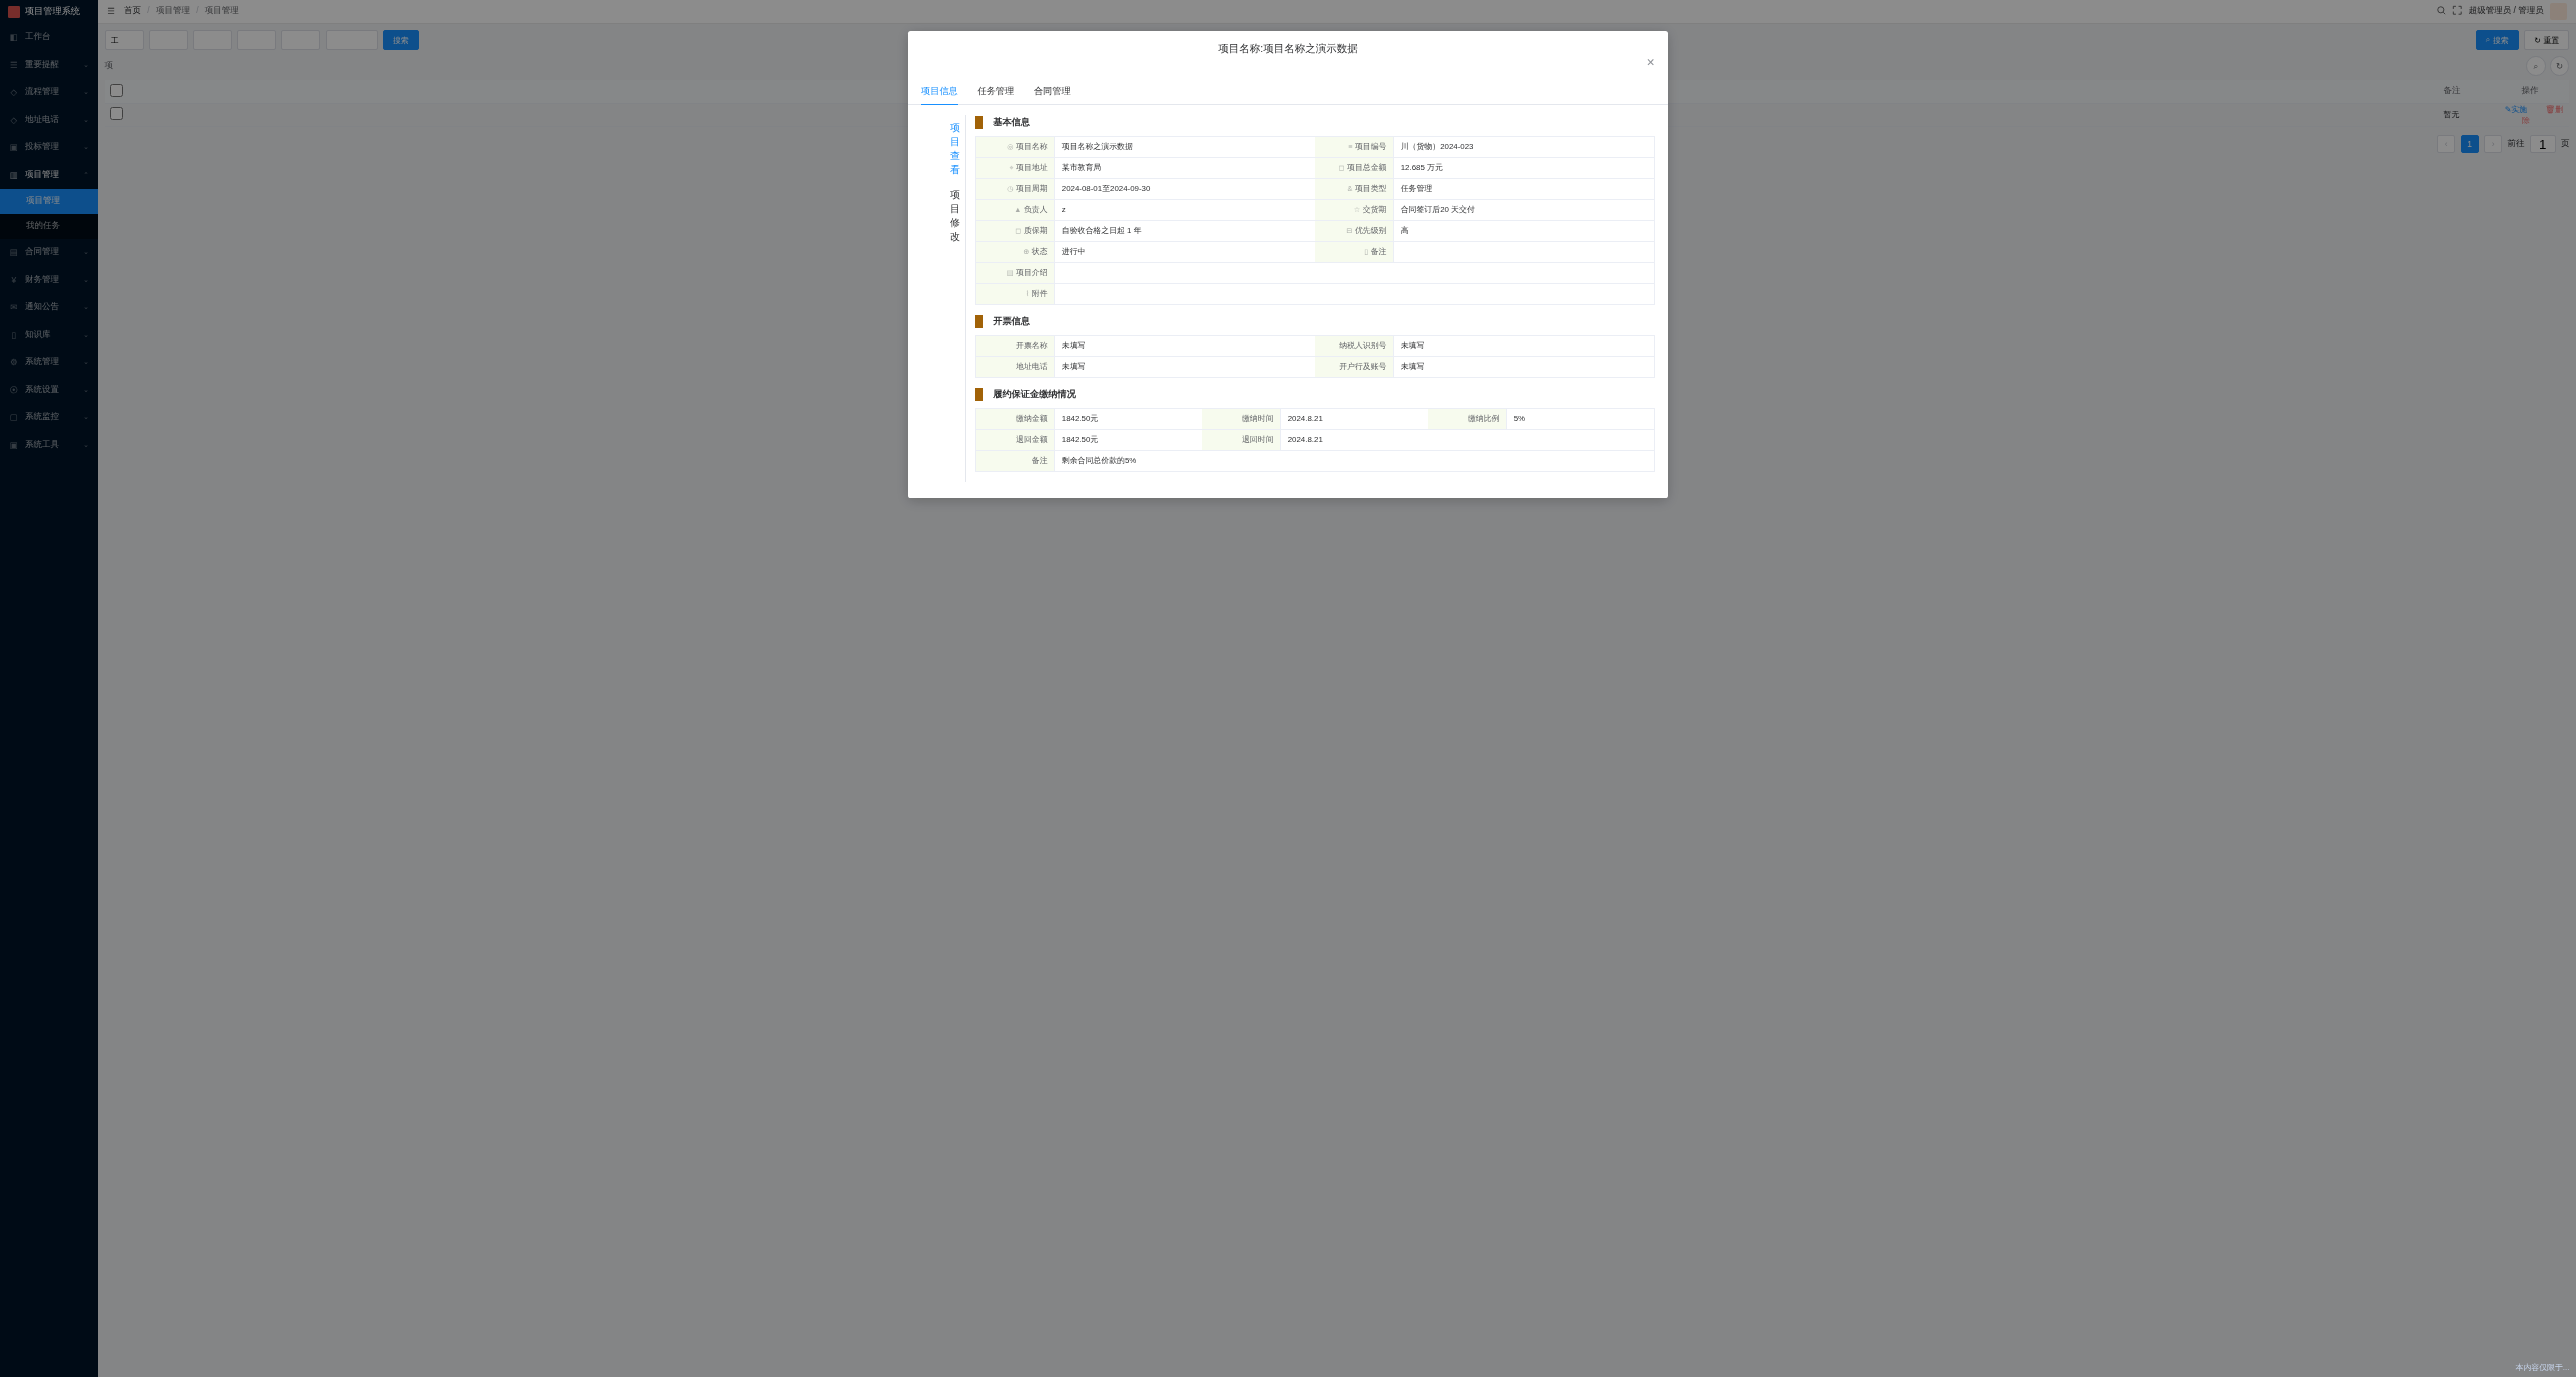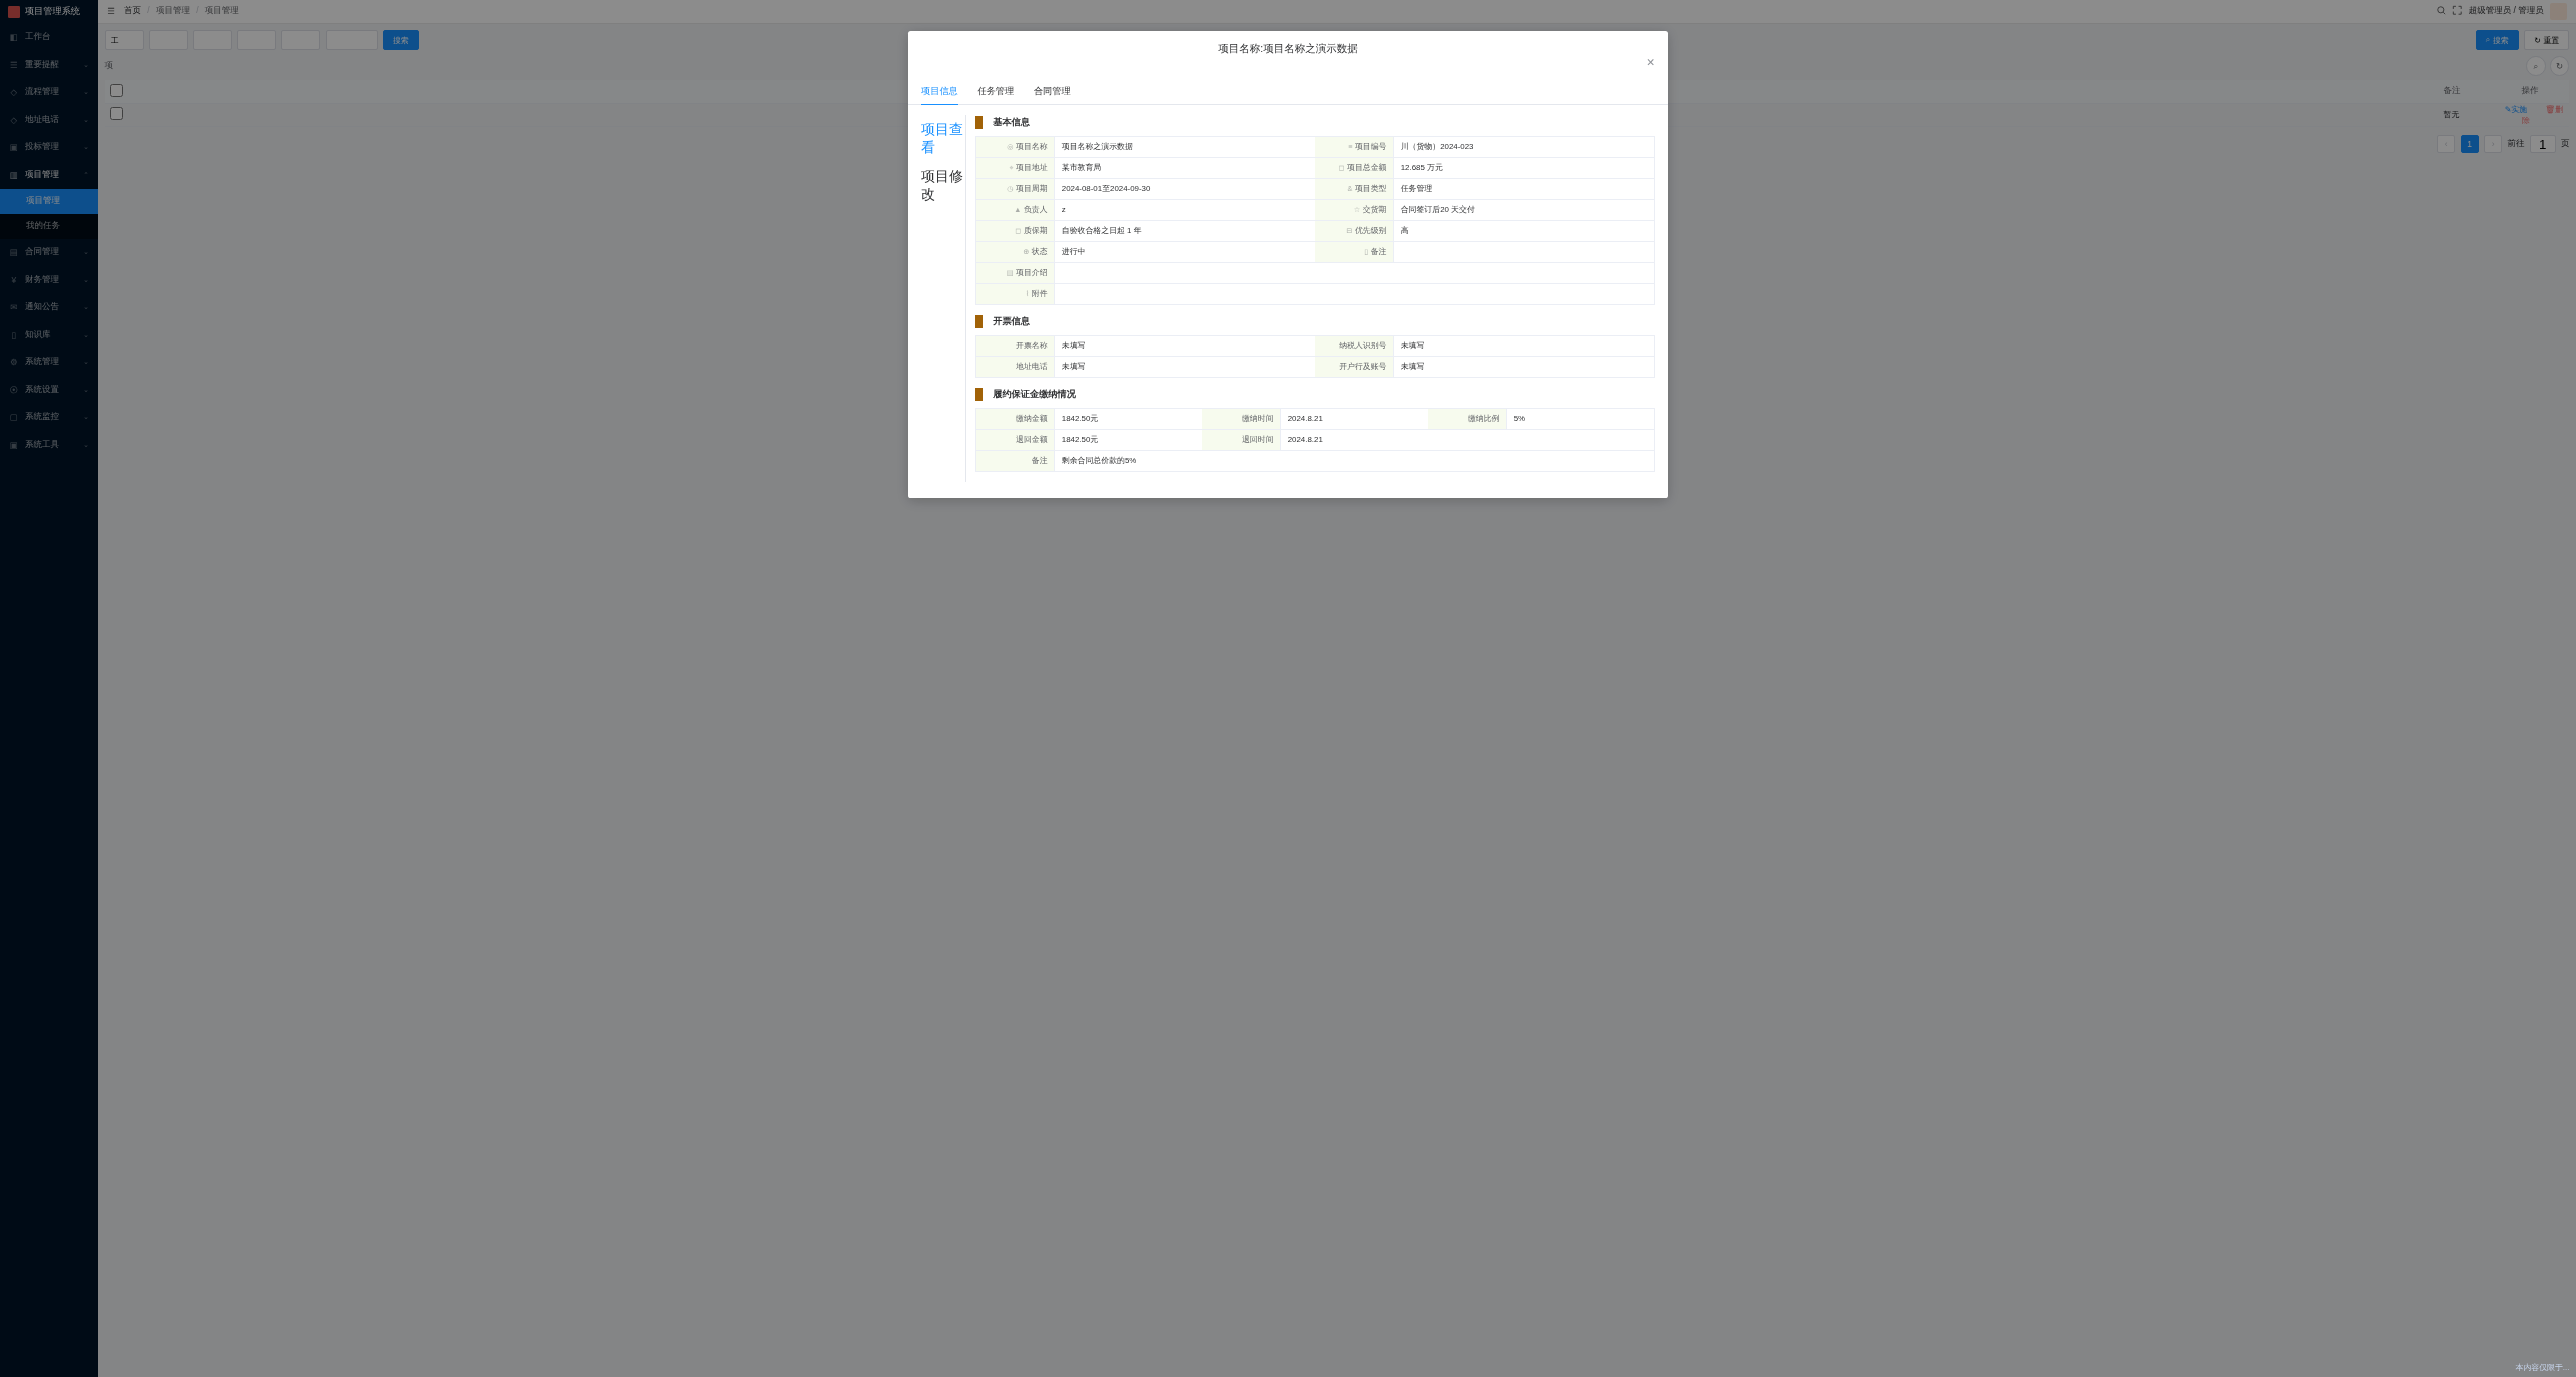--- a/index.html
+++ b/index.html
@@ -192,24 +192,25 @@
     }
     .modal-body { padding: 9.2px 13px 15.7px 13px; display: flex; }
     .side-tabs {
       width: 45px;
       border-right: 0.7px solid #e4e7ed;
       padding-top: 1.3px;
       margin-right: 9.2px;
       flex-shrink: 0;
     }
     .side-tab {
-      font-size: 14px;
+      font-size: 10px;
       padding: 5.2px 0;
       cursor: pointer;
       color: #303133;
+      margin-left: 29px;
     }
     .side-tab.active { color: #1890ff; }
 
     .section { flex: 1; }
     .section-title {
       font-size: 9.2px;
       font-weight: 600;
       border-left: 8px solid #a16207;
       padding-left: 10px;
       margin: 1.3px 0 6.6px 0;

